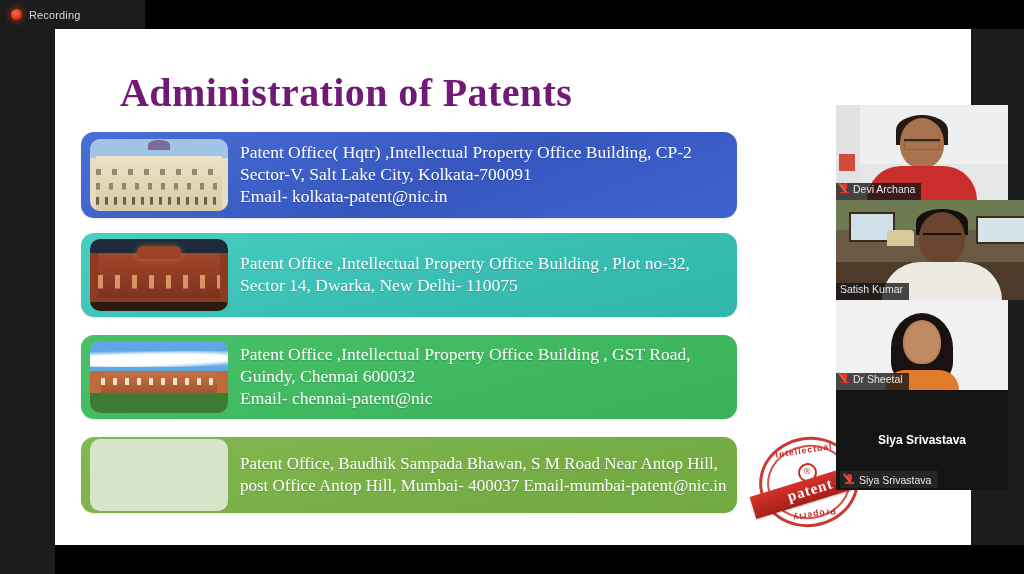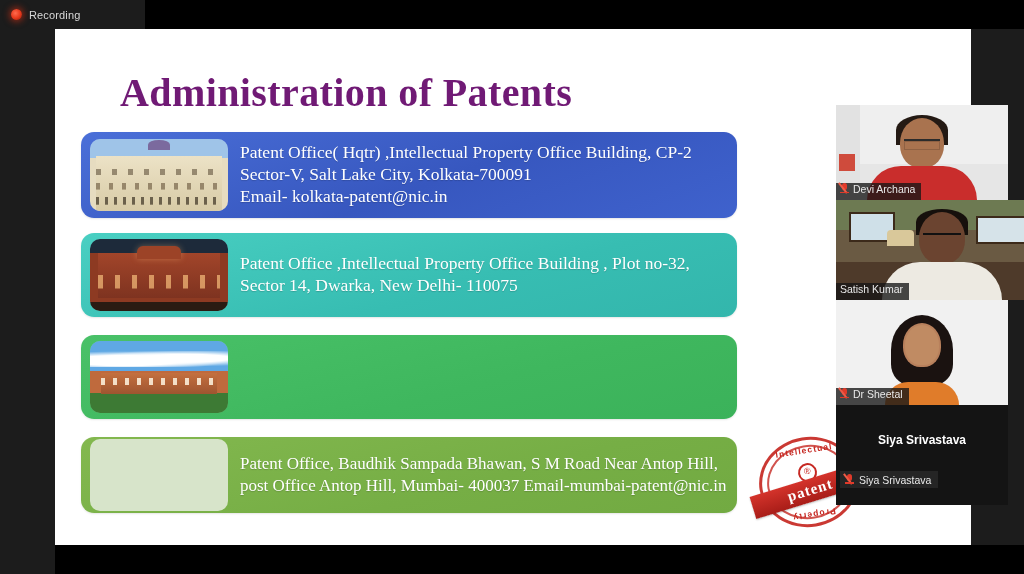--- a/index.html
+++ b/index.html
@@ -150,21 +150,21 @@
     content:"";position:absolute;left:0;top:8.5px;width:9px;height:1.6px;
     background:#e03a2a;
   }
   .mic-slash{
     position:absolute;left:-1px;top:-1px;width:13px;height:1.6px;
     background:#f05a46;transform:rotate(52deg);transform-origin:left center;
   }
 
   #tile-0{height:95px;}
   #tile-1{height:100px;outline:2px solid #4caf50;outline-offset:-2px;padding-left:40px;}
-  #tile-2{height:105px;}
+  #tile-2{height:90px;}
   #tile-3{height:100px;background:#141414;}
 
   
   .scene{position:absolute;inset:0;}
   .scene-0{background:linear-gradient(#efefef 0 62%, #e6e6e6 62% 100%);}
   .scene-0 .head{position:absolute;left:50%;top:14%;transform:translateX(-50%);
     width:44px;height:50px;border-radius:50% 50% 45% 45%;background:#a9734f;}
   .scene-0 .hair{position:absolute;left:50%;top:10%;transform:translateX(-50%);
     width:52px;height:30px;border-radius:50% 50% 0 0;background:#241a14;}
   .scene-0 .glasses{position:absolute;left:50%;top:36%;transform:translateX(-50%);
@@ -250,20 +250,24 @@
       </div>
       <div class="row-text">
         <span class="addr">Patent Office ,Intellectual Property Office Building , Plot no-32, Sector 14, Dwarka, New Delhi- 110075</span>
       </div>
     </div>
 
     <div class="row" id="row-2">
       <div class="row-thumb">
         <div class="b-chennai"></div>
       </div>
+      <div class="row-text">
+        <span class="addr">Patent Office ,Intellectual Property Office Building , GST Road, Guindy, Chennai 600032</span>
+        <span class="mail">Email- chennai-patent@nic</span>
+      </div>
     </div>
 
     <div class="row" id="row-3">
       <div class="row-thumb"></div>
       <div class="row-text">
         <span class="addr">Patent Office, Baudhik Sampada Bhawan, S M Road Near Antop Hill, post Office Antop Hill, Mumbai- 400037 Email-mumbai-patent@nic.in</span>
       </div>
     </div>
 
     <div id="stamp">

